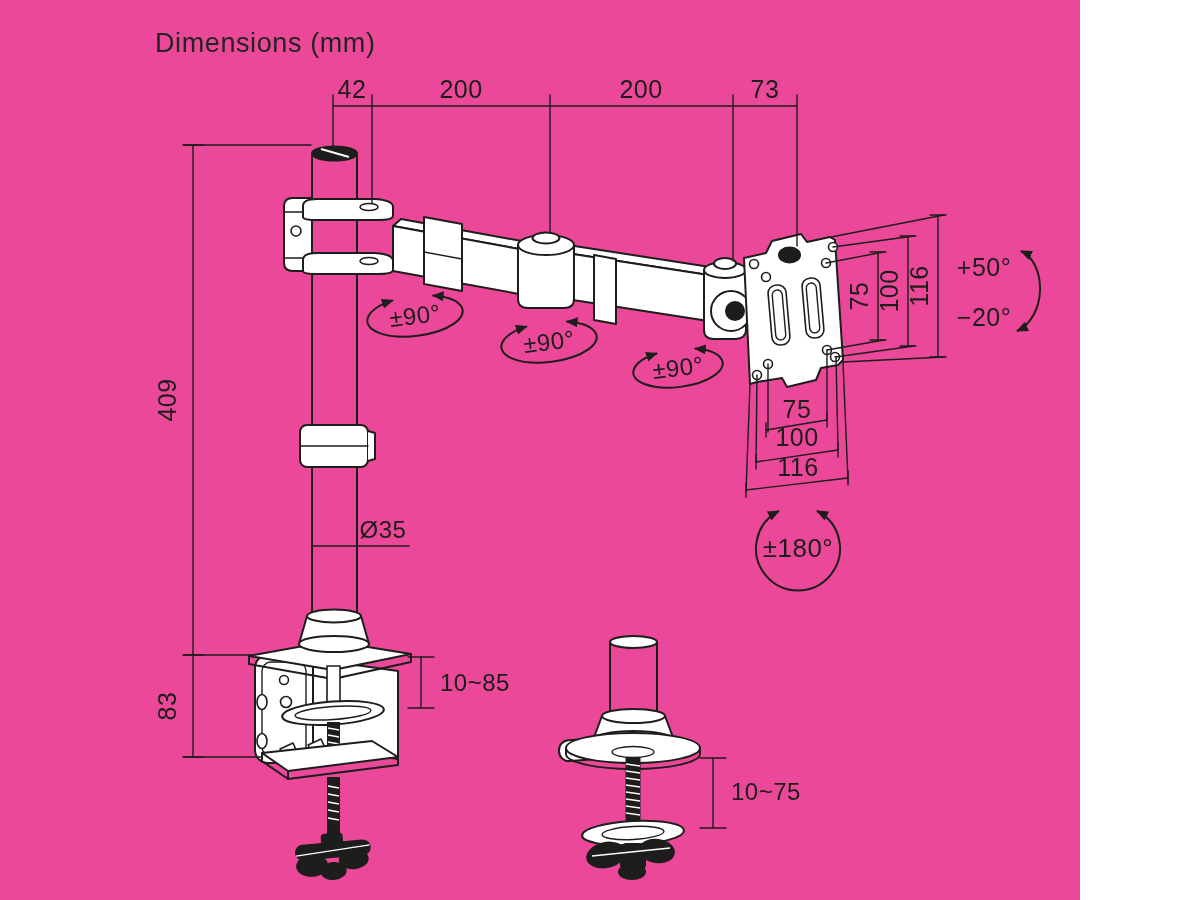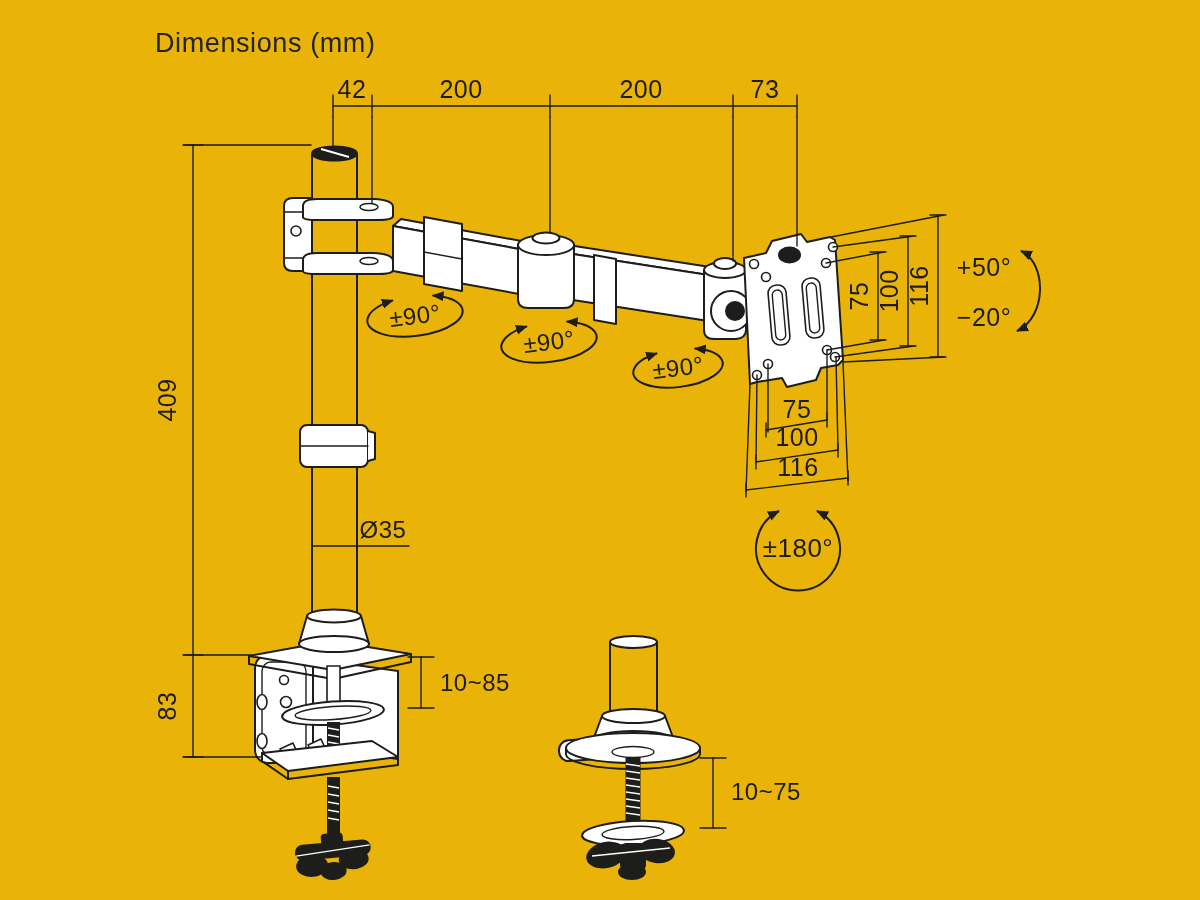--- a/index.html
+++ b/index.html
@@ -1,16 +1,16 @@
 <!DOCTYPE html>
 <html><head>
 <meta charset="utf-8">
 <style>
   html,body{margin:0;padding:0;background:#fff;}
-  .canvas{position:relative;width:1200px;height:900px;background:#eab308;overflow:hidden;
+  .canvas{position:relative;width:1080px;height:900px;background:#ec4899;overflow:hidden;
           font-family:"Liberation Sans",sans-serif;}
   svg{display:block}
   .ol  {fill:#fff;stroke:#1d1d1b;stroke-width:2;stroke-linejoin:round;stroke-linecap:round;}
   .ol2 {fill:#fff;stroke:#1d1d1b;stroke-width:1.6;stroke-linejoin:round;}
   .oln {fill:none;stroke:#1d1d1b;stroke-width:2;stroke-linejoin:round;stroke-linecap:round;}
   .thin{fill:none;stroke:#1d1d1b;stroke-width:1.4;stroke-linecap:round;}
   .blk {fill:#1d1d1b;stroke:none;}
   .blks{fill:#1d1d1b;stroke:#1d1d1b;stroke-width:2;}
   .hatch{stroke:#fff;stroke-width:1.3;fill:none;}
   .arc {fill:none;stroke:#1d1d1b;stroke-width:2;marker-start:url(#arw);marker-end:url(#arw);}

